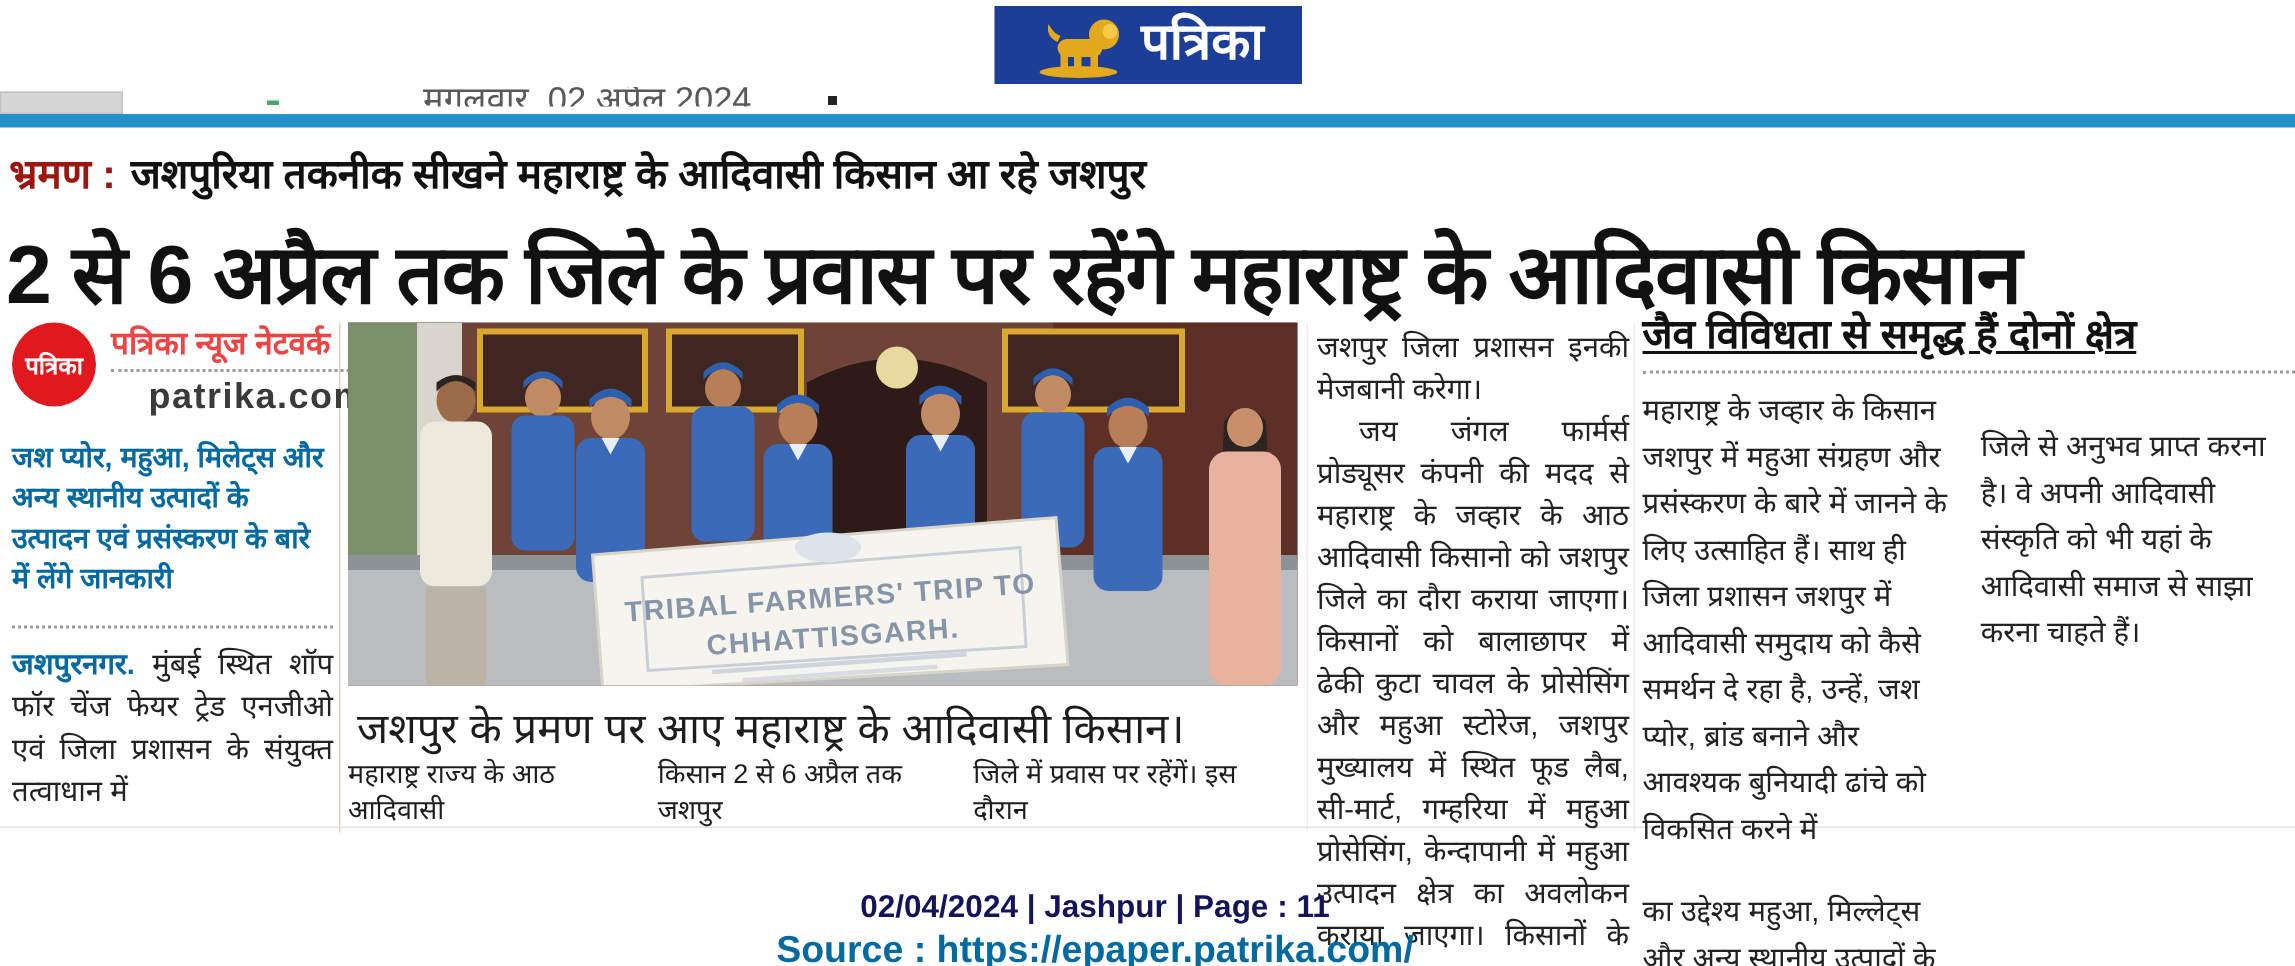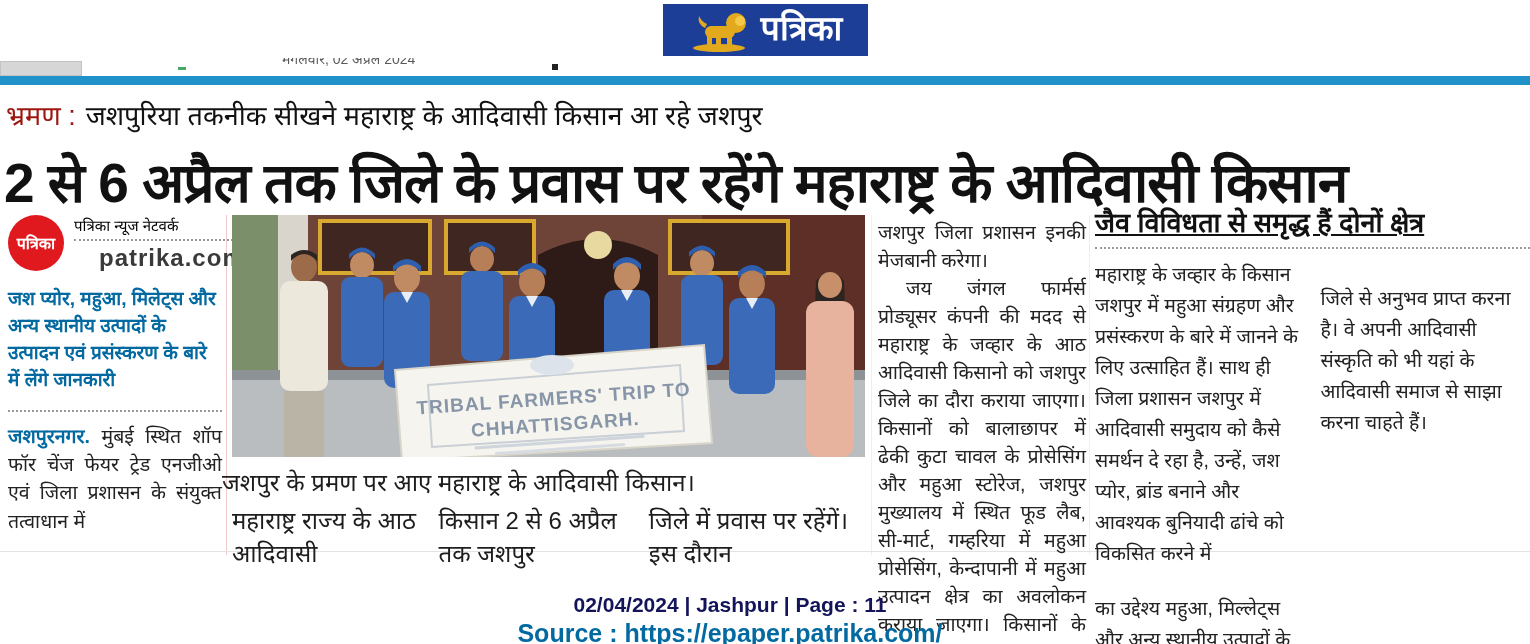--- a/index.html
+++ b/index.html
@@ -6,55 +6,55 @@
   html,body { width:1530px; height:644px; background:#ffffff; overflow:hidden;
               font-family:"Liberation Sans","DejaVu Sans",sans-serif; }
   .page { position:relative; width:1530px; height:644px; background:#fff; }
 
   
   .brand-box { position:absolute; left:663px; top:4px; width:205px; height:52px;
                background:#1d3e96; display:flex; align-items:center; justify-content:center; gap:8px; }
   .brand-text { color:#fff; font-weight:bold; font-size:34px; line-height:1; padding-bottom:4px; }
   .edge-remnant { position:absolute; left:0; top:61px; width:82px; height:15px; background:#d6d6d6; border:1px solid #c3c3c3; }
   .date-clip { position:absolute; left:282px; top:58px; width:230px; height:13px; overflow:hidden; opacity:.75; }
-  .date-clip span { display:block; margin-top:-9px; font-size:14px; color:#222; filter:blur(.4px); white-space:nowrap; }
+  .date-clip span { display:block; margin-top:-9px; font-size:23px; color:#222; filter:blur(.4px); white-space:nowrap; }
   .tick-a { position:absolute; left:178px; top:67px; width:8px; height:3px; background:#4a6; }
   .tick-b { position:absolute; left:552px; top:64px; width:6px; height:6px; background:#222; }
   .teal-bar { position:absolute; left:0; top:76px; width:1530px; height:9px; background:#2191c9; }
 
   
-  .kicker { position:absolute; left:6px; top:96px; width:1510px; font-size:27px; font-weight:normal; color:#111; white-space:nowrap; }
+  .kicker { position:absolute; left:6px; top:96px; width:1510px; font-size:27px; font-weight:bold; color:#111; white-space:nowrap; }
   .kicker .lbl { color:#9c160f; margin-right:10px; }
   .headline { position:absolute; left:4px; top:143px; width:1524px; font-size:55px; font-weight:800;
               color:#111; letter-spacing:-1px; white-space:nowrap; }
 
   
   .vrule { position:absolute; top:215px; width:1px; height:340px; background:#ecdcdc; }
   .hrule-bottom { position:absolute; left:0; top:551px; width:1530px; height:1px; background:#e3e3e3; }
 
   
   .col1 { position:absolute; left:8px; top:215px; width:214px; }
   .byline-row { display:flex; align-items:flex-start; gap:10px; }
   .red-circle { width:56px; height:56px; border-radius:50%; background:#e0191e; color:#fff;
                 display:flex; align-items:center; justify-content:center;
                 font-size:16px; font-weight:bold; flex:0 0 auto; }
   .byline-right { flex:1; padding-top:2px; }
-  .network { font-size:15px; font-weight:normal; color:#000000; line-height:1.2; }
+  .network { font-size:21px; font-weight:bold; color:#ef4444; line-height:1.2; }
   .dotline { border-bottom:2px dotted #9a9a9a; margin:4px 0 3px 0; }
   .site { font-size:24px; font-weight:bold; color:#3a3a3a; letter-spacing:1px;margin-left:25px; }
   .subhead { margin-top:14px; font-size:19px; font-weight:bold; color:#0369a1; line-height:1.42; }
   .col1 .dotsep { border-bottom:2px dotted #9a9a9a; margin:16px 0 10px 0; }
   .lead { font-size:19.5px; color:#222; line-height:1.45; text-align:justify; }
   .lead b { color:#0369a1; }
 
   
   .photo { position:absolute; left:232px; top:215px; width:633px; height:242px; background:#6e4439; overflow:hidden; }
-  .caption1 { position:absolute; left:222px; top:465px; width:630px; font-size:24px; color:#1d1d1d; }
+  .caption1 { position:absolute; left:238px; top:465px; width:630px; font-size:28px; color:#1d1d1d; }
   .strap { position:absolute; left:232px; top:503px; width:633px; display:flex; justify-content:flex-start;
-           font-size:24px; color:#1d1d1d; }
+           font-size:18px; color:#1d1d1d; }
 
   
   .col4 { position:absolute; left:878px; top:218px; width:208px; font-size:19.5px; color:#222;
           line-height:28px; text-align:justify; }
   .col4 .p2 { text-indent:28px; }
 
   
   .sidebar { position:absolute; left:1095px; top:207px; width:435px; }
   .sidebar h2 { font-size:27px; font-weight:bold; color:#111; line-height:1.2;text-decoration:underline; }
   .sidebar .dotsep { border-bottom:2px dotted #9a9a9a; margin:8px 0 10px 0; width:435px; }

